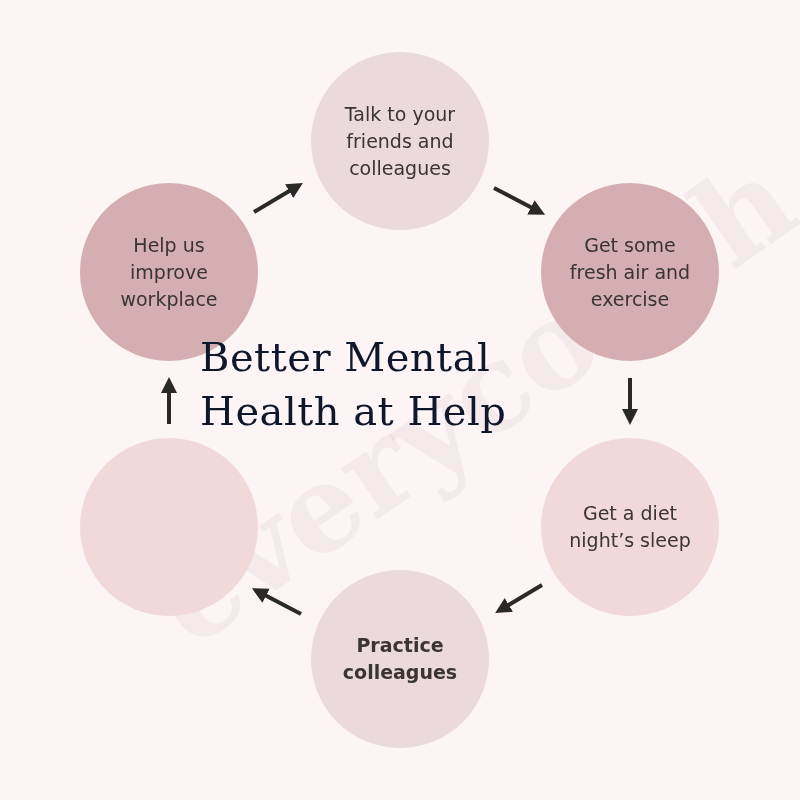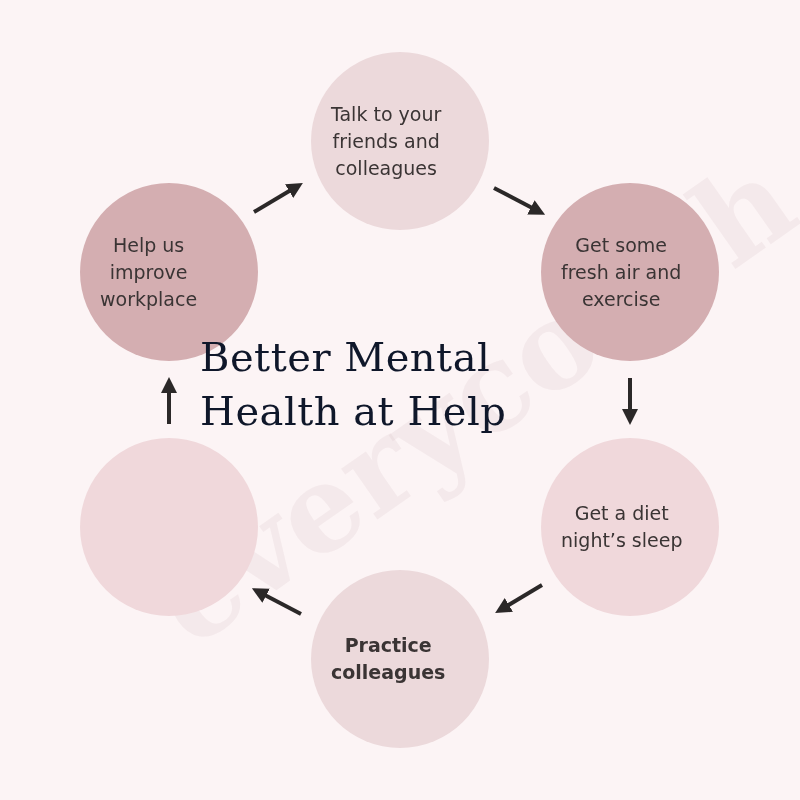--- a/index.html
+++ b/index.html
@@ -1,18 +1,18 @@
 <!DOCTYPE html>
 <html><head>
 <meta charset="utf-8">
 <style>
   html, body { margin: 0; padding: 0; }
   body { width: 800px; height: 800px; background: #fcf4f5; position: relative; overflow: hidden;
          font-family: "DejaVu Sans", sans-serif; }
-  .circle { position: absolute; border-radius: 50%; display: flex; align-items: center; 
+  .circle { position: absolute; border-radius: 50%; display: flex; align-items: center; justify-content: center;
             text-align: center; color: #3a3434; font-size: 19px; line-height: 27px; box-sizing: border-box; padding: 0 20px; }
   .circle span { display: block; }
   .title { position: absolute; left: 200px; top: 330px; width: 400px; text-align: left;
            font-family: "DejaVu Serif", serif; font-size: 40px; line-height: 54px; color: #0f172a; font-weight: 300; letter-spacing: 0.5px; }
   .title span { display: block; }
   .watermark { position: absolute; left: 100px; top: 330px; font-family: "DejaVu Serif", serif; font-size: 120px;
                color: rgba(200,170,175,0.14); transform: rotate(-35deg); font-weight: bold; pointer-events: none; }
   svg.arrows { position: absolute; left: 0; top: 0; }
 </style>
 </head>

